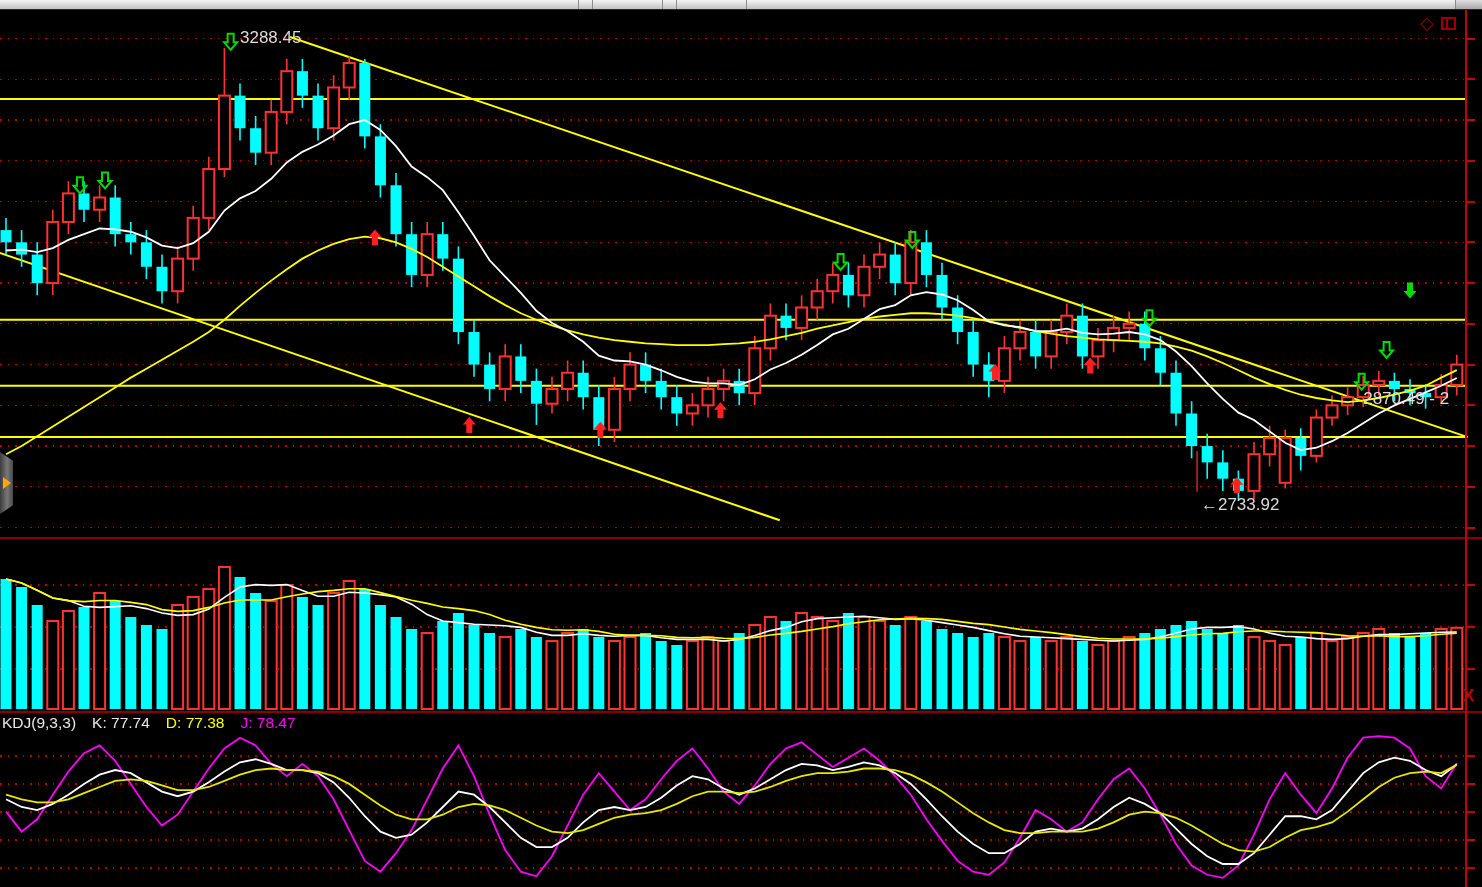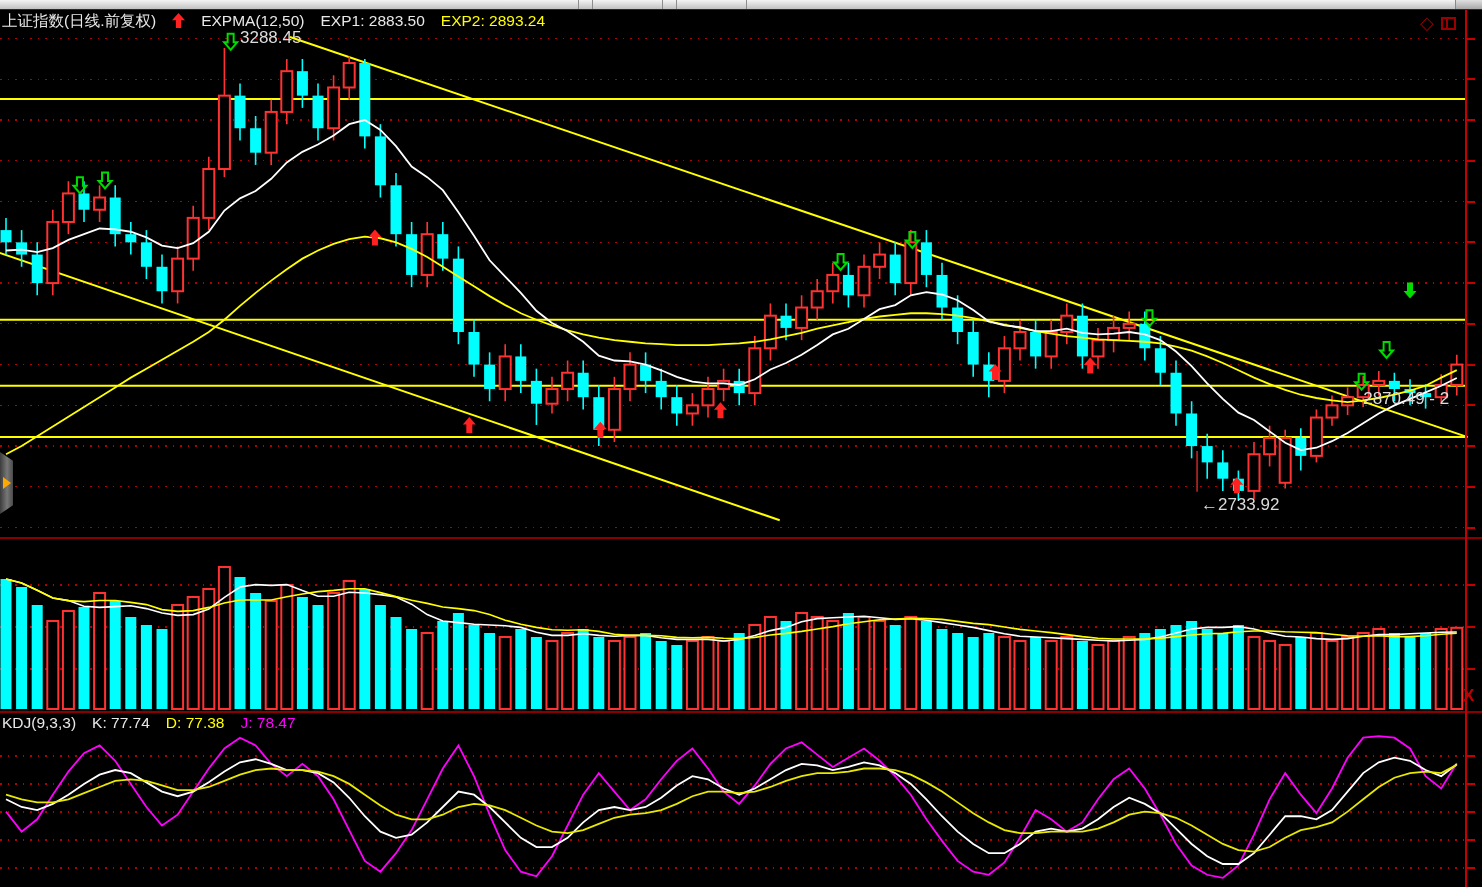--- a/index.html
+++ b/index.html
@@ -418,25 +418,20 @@
 
   <div class="topstrip">
       <span class="rseg"></span>
       <i style="left: 578px;"></i>
       <i style="left: 592px;"></i>
       <i style="left: 662px;"></i>
       <i style="left: 676px;"></i>
       <i style="left: 746px;"></i>
     </div>
 
-  <div class="hdr main-hdr">
-    <span class="t-white">上证指数(日线.前复权)</span><span class="up-arrow-wrap"><svg width="13" height="15" viewBox="0 0 13 15">
-          <path d="M6.5 0 L13 7.2 H9.1 V15 H3.9 V7.2 H0 Z" fill="#ff2020"></path>
-        </svg></span><span class="t-white">EXPMA(12,50)</span><span class="t-white">EXP1: 2883.50</span><span class="t-yellow">EXP2: 2893.24</span>
-  </div>
 
   <div class="icons-tr">
     <span class="diamond">◇</span>
     <span class="splitwin">
         <i></i>
       </span>
   </div>
 
   <div class="expander">
     <i class="tri"></i>

